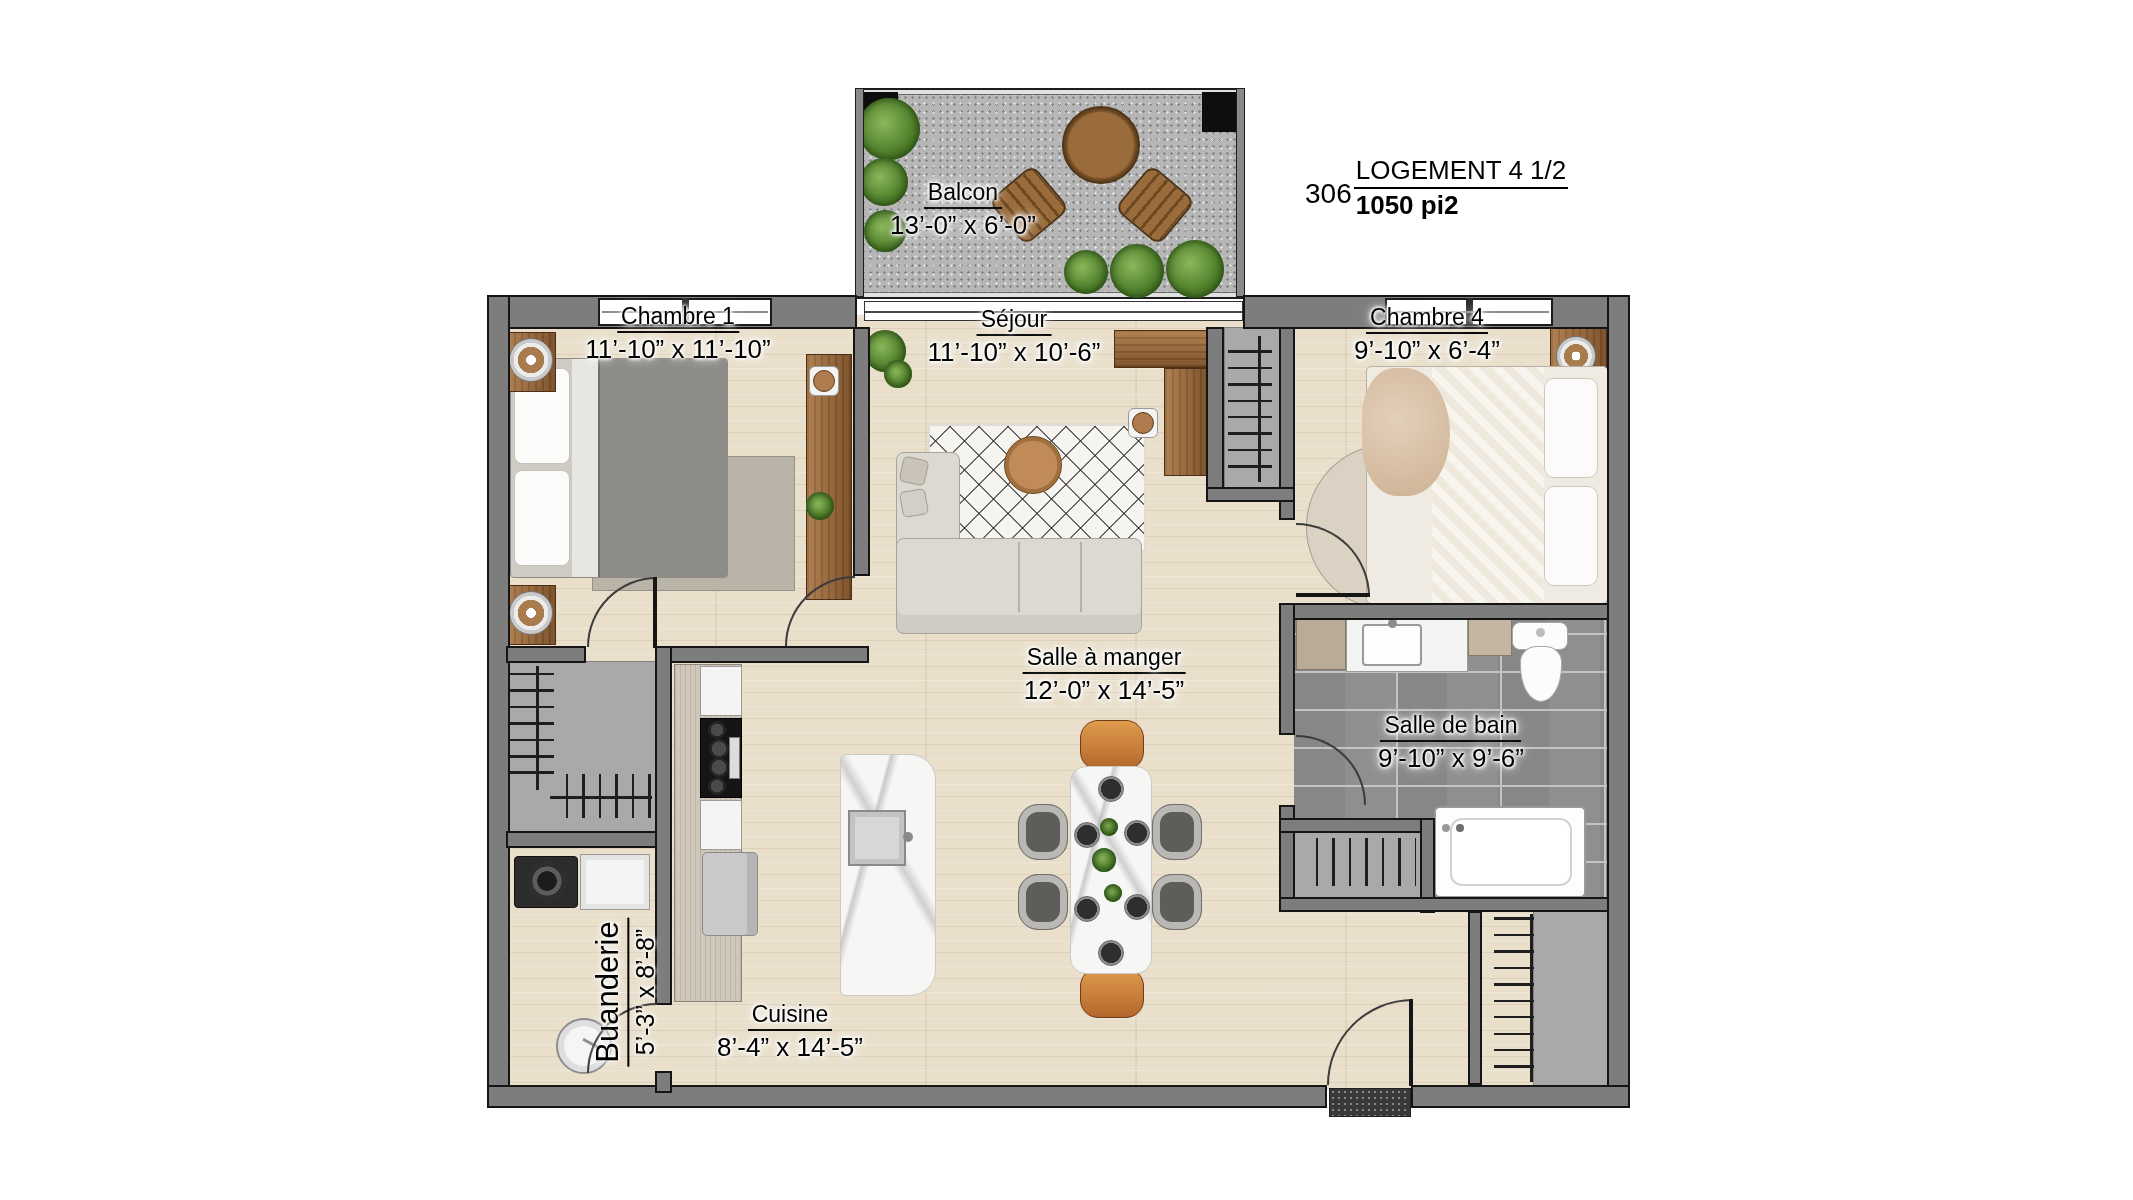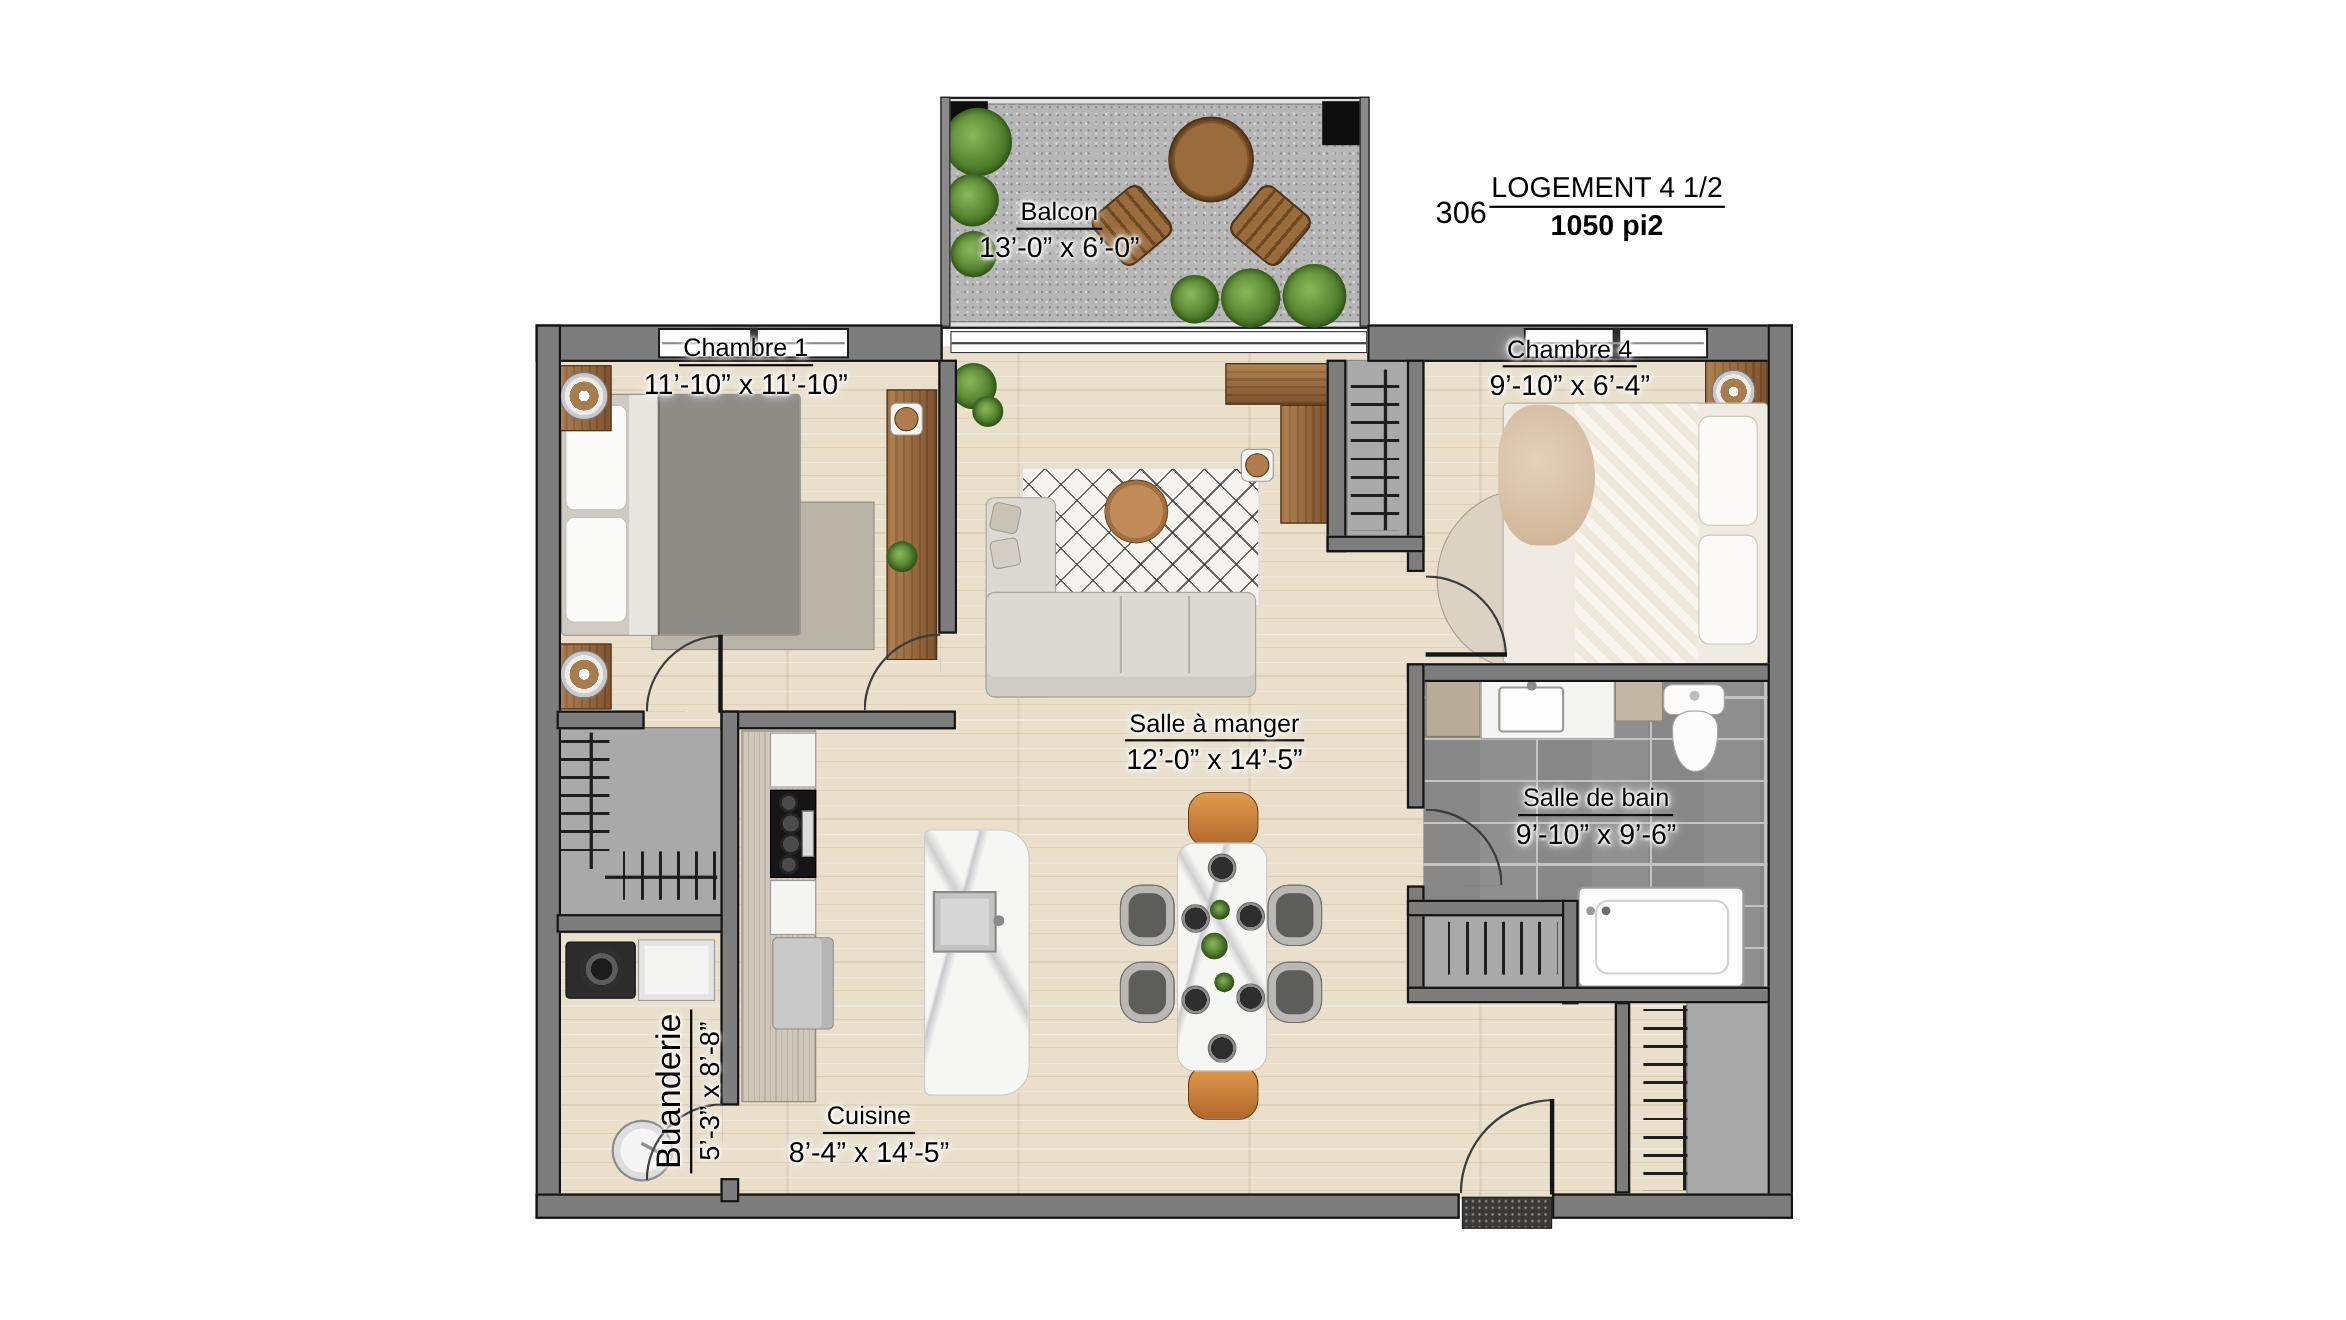--- a/index.html
+++ b/index.html
@@ -73,21 +73,21 @@
   
   .lbl{position:absolute;transform:translateX(-50%);text-align:center;white-space:nowrap;
        text-shadow:0 0 4px #fff,0 0 8px #fff,0 0 14px #fff,1px 1px 3px #fff,-1px -1px 3px #fff;}
   .lbl .name{font-size:23px;line-height:1.08;border-bottom:2.5px solid #000;padding:0 4px 2px 4px;display:inline-block;}
   .lbl .dim{font-size:26px;line-height:1.15;padding-top:2px;}
   .lbl-rot{position:absolute;transform:translate(-50%,-50%) rotate(-90deg);text-align:center;white-space:nowrap;
        text-shadow:0 0 4px #fff,0 0 8px #fff,1px 1px 3px #fff;}
   .titleblock{position:absolute;display:flex;align-items:center;font-size:26px;
        text-shadow:0 0 4px #fff;}
   .titleblock .num{font-size:28px;padding-right:2px;transform:translateY(6px);}
-  .titleblock .frac{display:flex;flex-direction:column;align-items:center;}
+  .titleblock .frac{display:flex;flex-direction:column;}
   .titleblock .frac .type{border-bottom:2.5px solid #000;padding:0 2px 1px 2px;}
   .titleblock .frac .area{padding:1px 2px 0 2px;font-weight:bold;}
 </style>
 </head>
 <body>
 
 <div class="canvas">
 
   <div class="abs wood" style="left:505px;top:315px;width:1105px;height:775px;"></div>
   <div class="abs concrete" style="left:855px;top:88px;width:390px;height:211px;"></div>
@@ -260,20 +260,24 @@
   </div>
 
   <div class="lbl" style="left:963px;top:180px;">
     <div class="name">Balcon</div>
     <div class="dim">13’-0” x 6’-0”</div>
   </div>
   <div class="lbl" style="left:678px;top:304px;">
     <div class="name">Chambre 1</div>
     <div class="dim">11’-10” x 11’-10”</div>
   </div>
+  <div class="lbl" style="left:1014px;top:307px;">
+    <div class="name">Séjour</div>
+    <div class="dim">11’-10” x 10’-6”</div>
+  </div>
   <div class="lbl" style="left:1427px;top:305px;">
     <div class="name">Chambre 4</div>
     <div class="dim">9’-10” x 6’-4”</div>
   </div>
   <div class="lbl" style="left:1104px;top:645px;">
     <div class="name">Salle à manger</div>
     <div class="dim">12’-0” x 14’-5”</div>
   </div>
   <div class="lbl" style="left:1451px;top:713px;">
     <div class="name">Salle de bain</div>

